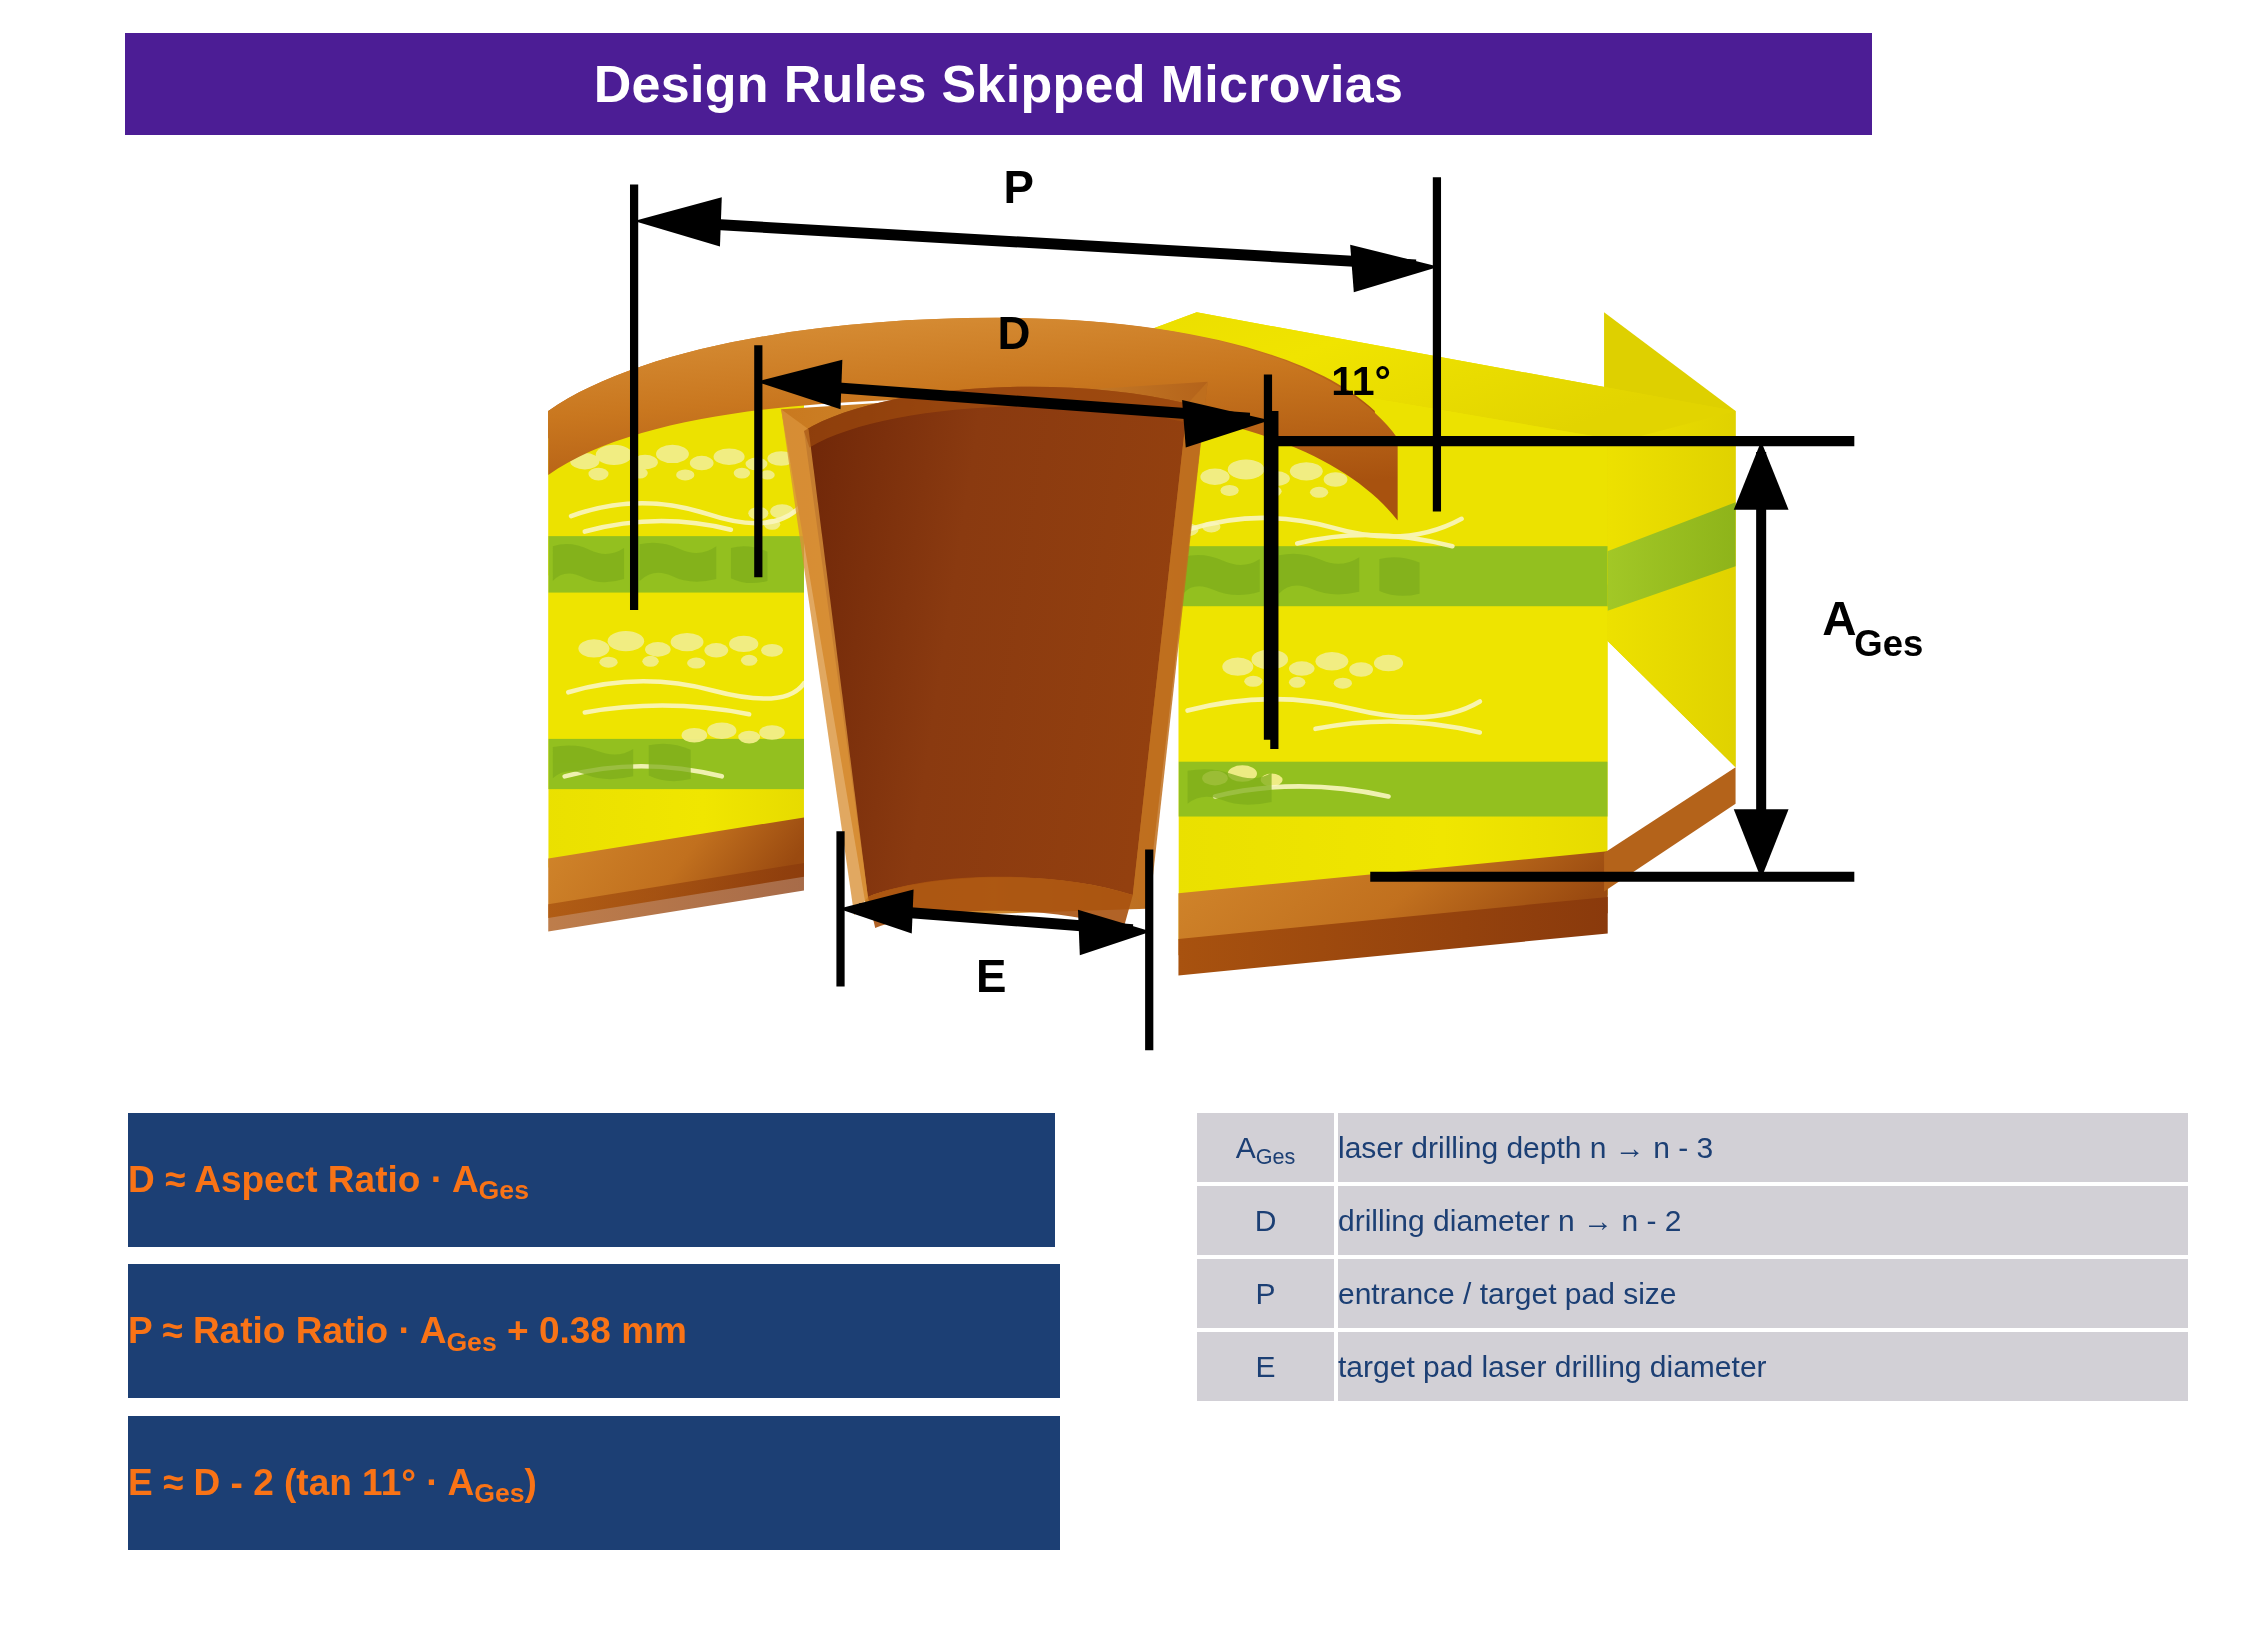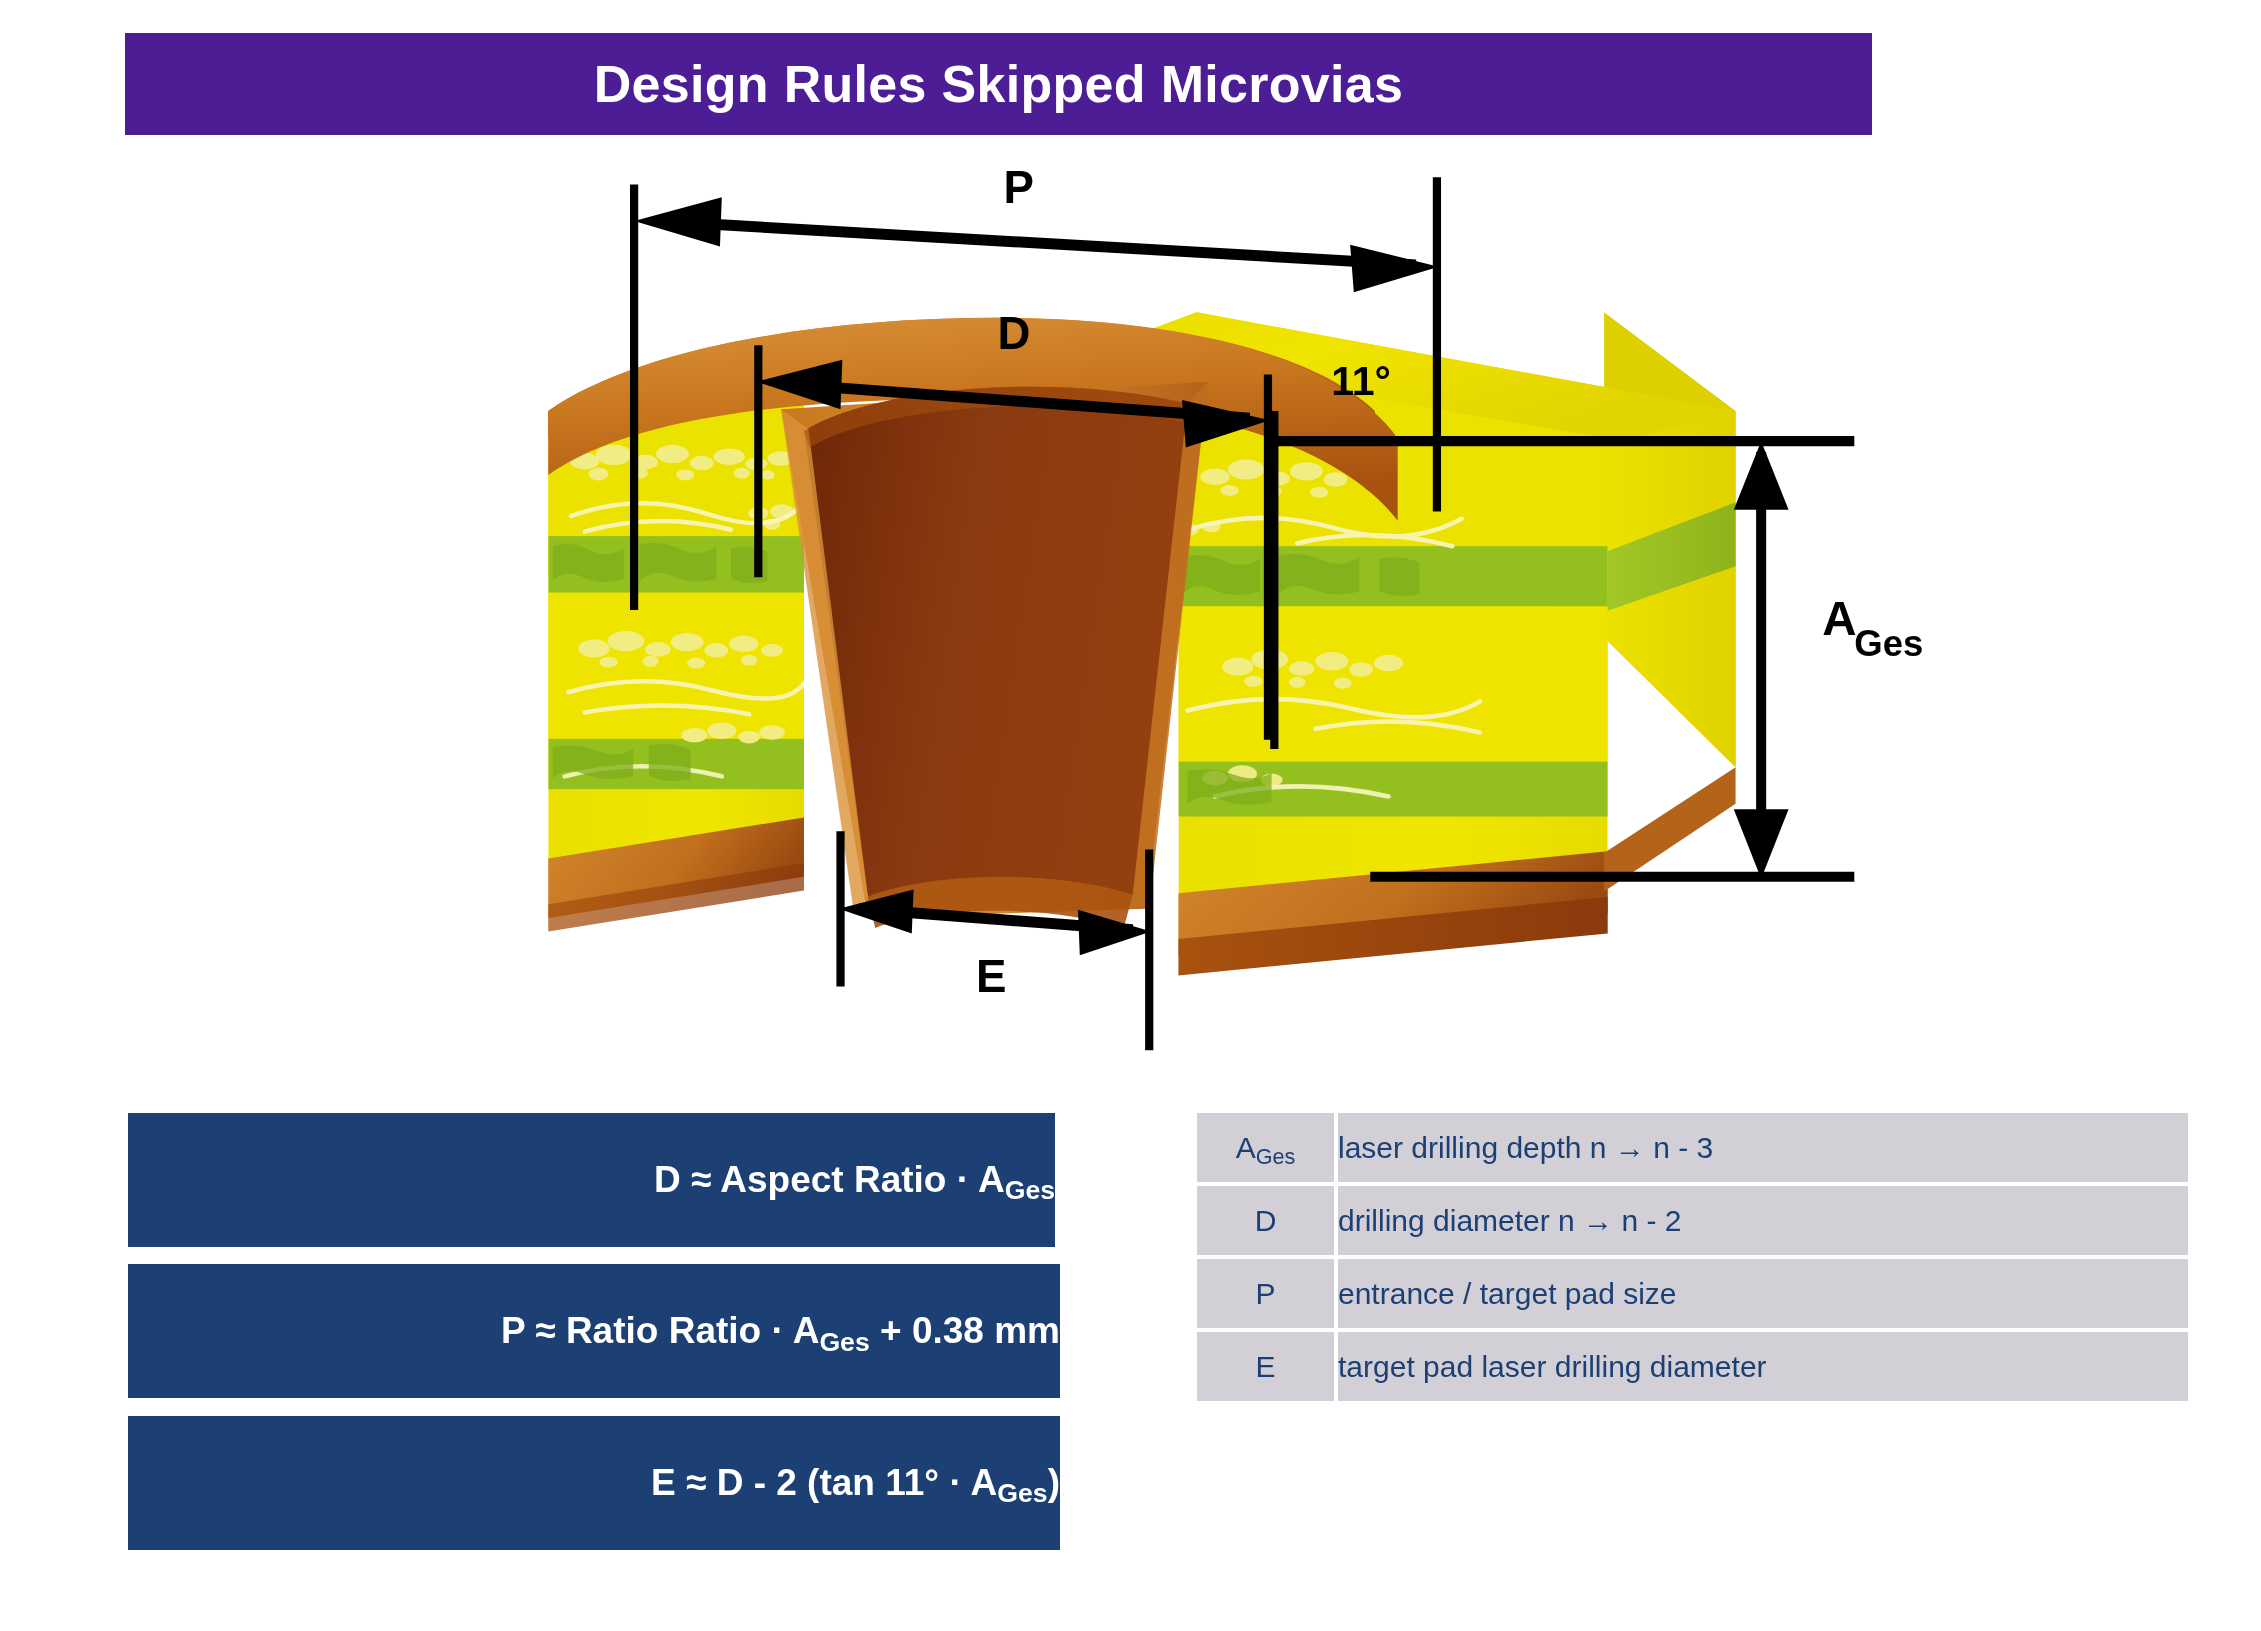--- a/index.html
+++ b/index.html
@@ -30,22 +30,22 @@
     left:0;top:137px;width:2261px;height:959px;
   }
   #diagram svg{display:block;}
   
   #formulas{
     position:absolute;
     left:128px;top:1113px;width:932px;
   }
   .formula-box{
     background:#1C3F74;
-    color:#ffffff;
-    display:flex;align-items:center;justify-content:flex-end;
+    color:#f97316;
+    display:flex;align-items:center;justify-content:flex-start;
     font-size:37px;font-weight:bold;
     box-sizing:border-box;
     white-space:nowrap;
   }
   #formula-box-d{width:927px;height:134px;margin-bottom:17.4px;}
   #formula-box-p{width:932px;height:134px;margin-bottom:17.4px;}
   #formula-box-e{width:932px;height:134px;}
   .formula-text{display:inline-block;}
   .formula-text sub{font-size:0.72em;font-weight:bold;vertical-align:baseline;position:relative;top:0.28em;}
   

